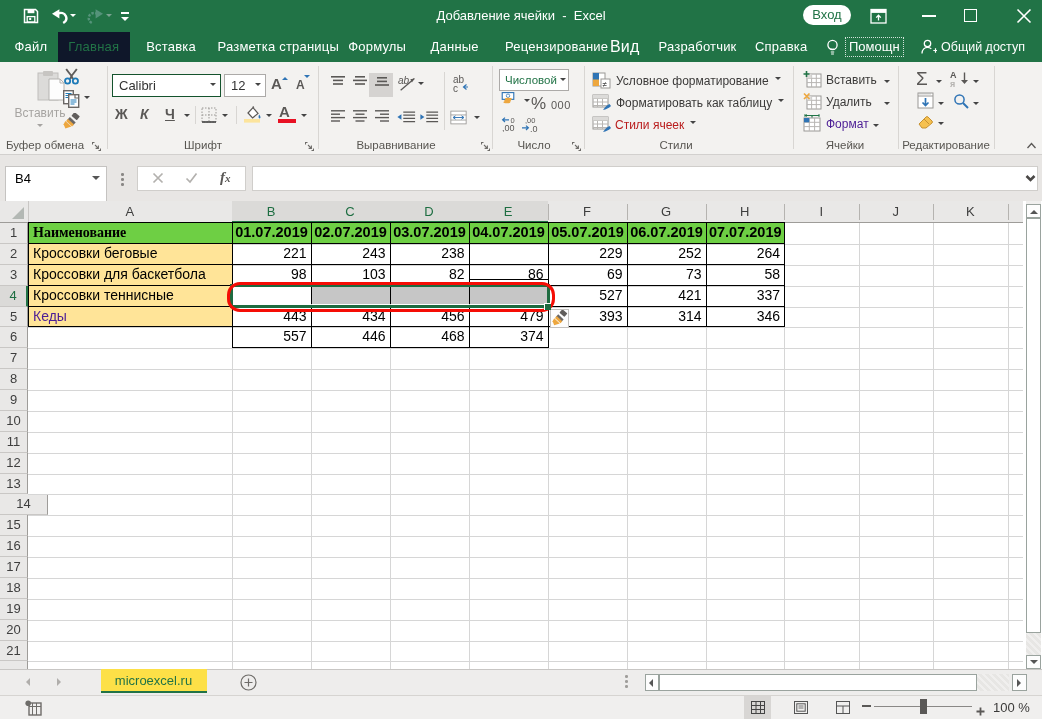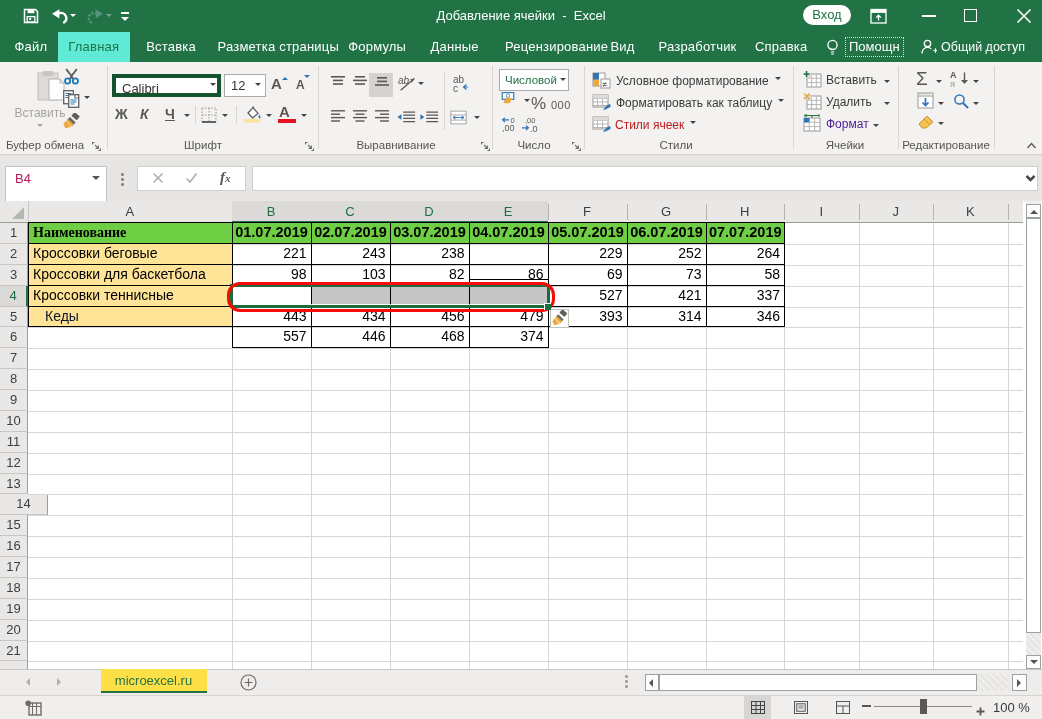--- a/index.html
+++ b/index.html
@@ -33,27 +33,27 @@
  <rect x="1" y="1.5" width="15" height="3.4" fill="#fff"></rect>
  <path d="M8.5 12.5 v-5 M6.2 9.6 l2.3-2.4 2.3 2.4" fill="none" stroke="#fff" stroke-width="1.3"></path>
 </svg>
 <div class="ab" style="left:922px;top:15px;width:14px;height:2px;background:#fff;"></div>
 <div class="ab" style="left:964px;top:9px;width:13px;height:13px;border:1.5px solid #fff;"></div>
 <svg class="ab" style="left:1016px;top:8px" width="16" height="16" viewBox="0 0 16 16">
  <path d="M1.5 1.5 L14.5 14.5 M14.5 1.5 L1.5 14.5" stroke="#fff" stroke-width="1.6"></path>
 </svg>
 <div class="ab" style="left:0;top:32px;width:1042px;height:30px;background:#217346;"></div>
 <div class="ab" style="left:14.5px;top:32px;width:31.5px;height:30px;color:#fff;font-size:13px;letter-spacing:.2px;text-align:center;line-height:30px;white-space:nowrap;">Файл</div>
-<div class="ab" style="left:58px;top:32px;width:71.5px;height:30px;background:#5eead4;color:#217346;font-size:13px;letter-spacing:.2px;text-align:center;line-height:30px;white-space:nowrap;">Главная</div>
+<div class="ab" style="left:58px;top:32px;width:71.5px;height:30px;background:#0f172a;color:#217346;font-size:13px;letter-spacing:.2px;text-align:center;line-height:30px;white-space:nowrap;">Главная</div>
 <div class="ab" style="left:142.5px;top:32px;width:57.0px;height:30px;color:#fff;font-size:13px;letter-spacing:.2px;text-align:center;line-height:30px;white-space:nowrap;">Вставка</div>
 <div class="ab" style="left:217.6px;top:32px;width:114.00000000000003px;height:30px;color:#fff;font-size:13px;letter-spacing:.2px;text-align:center;line-height:30px;white-space:nowrap;">Разметка страницы</div>
 <div class="ab" style="left:348.2px;top:32px;width:55.900000000000034px;height:30px;color:#fff;font-size:13px;letter-spacing:.2px;text-align:center;line-height:30px;white-space:nowrap;">Формулы</div>
 <div class="ab" style="left:424.9px;top:32px;width:59.60000000000002px;height:30px;color:#fff;font-size:13px;letter-spacing:.2px;text-align:center;line-height:30px;white-space:nowrap;">Данные</div>
 <div class="ab" style="left:505px;top:32px;width:83.5px;height:30px;color:#fff;font-size:13px;letter-spacing:.2px;text-align:center;line-height:30px;white-space:nowrap;">Рецензирование</div>
-<div class="ab" style="left:610px;top:32px;width:25px;height:30px;color:#fff;font-size:13px;letter-spacing:.2px;text-align:center;line-height:30px;white-space:nowrap;">Вид</div>
+<div class="ab" style="left:610px;top:32px;width:25px;height:30px;color:#fff;font-size:16px;letter-spacing:.2px;text-align:center;line-height:30px;white-space:nowrap;">Вид</div>
 <div class="ab" style="left:658.5px;top:32px;width:72.5px;height:30px;color:#fff;font-size:13px;letter-spacing:.2px;text-align:center;line-height:30px;white-space:nowrap;">Разработчик</div>
 <div class="ab" style="left:755px;top:32px;width:46px;height:30px;color:#fff;font-size:13px;letter-spacing:.2px;text-align:center;line-height:30px;white-space:nowrap;">Справка</div>
 <svg class="ab" style="left:825px;top:39px" width="15" height="17" viewBox="0 0 15 17">
  <circle cx="7.5" cy="6" r="4.6" fill="none" stroke="#fff" stroke-width="1.3"></circle>
  <path d="M5.8 13 h3.4 M6.1 15 h2.8" stroke="#fff" stroke-width="1.2"></path>
  <path d="M5.9 10.2 h3.2" stroke="#fff" stroke-width="1.2"></path>
 </svg>
 <div class="ab" style="left:845px;top:37px;padding:1px 3px 2px 3px;color:#fff;font-size:13px;border:1px dotted rgba(255,255,255,.8);">Помощн</div>
 <svg class="ab" style="left:921px;top:39px" width="16" height="16" viewBox="0 0 16 16">
  <circle cx="6.5" cy="4.5" r="3.2" fill="none" stroke="#fff" stroke-width="1.3"></circle>
@@ -115,21 +115,21 @@
  <path d="M12 5 v3 h3.5" fill="none" stroke="#6b6866" stroke-width="1.2"></path>
  <path d="M7.5 10 h6 M7.5 12 h6 M7.5 14 h4" stroke="#1e7bb8" stroke-width="1.1"></path>
 </svg>
 <div class="ab" style="left:84px;top:96px;width:0;height:0;border:3.5px solid transparent;border-top-color:#444;"></div>
 <svg class="ab" style="left:62px;top:113px" width="18" height="17" viewBox="0 0 18 17">
  <rect x="10.2" y="0.5" width="7" height="5" rx="0.8" transform="rotate(40 13.5 3)" fill="#615e5c"></rect>
  <path d="M6.6 5.4 l5.8 5.4" stroke="#6b6866" stroke-width="3.8"></path>
  <path d="M3.4 8 L9.4 13.6 L3.4 15.6 L1.6 11.2 Z" fill="#eda73f"></path>
  <path d="M5 7 l6 5.6" stroke="#eda73f" stroke-width="2.8"></path>
 </svg>
-<div class="ab" style="left:112px;top:74px;width:109px;height:23px;background:#fff;border:4px solid #14532d;font-size:13px;color:#333;line-height:21px;padding-left:6px;">Calibri</div>
+<div class="ab" style="left:112px;top:74px;width:109px;height:23px;background:#fff;border:1px solid #14532d;font-size:13px;color:#333;line-height:21px;padding-left:6px;">Calibri</div>
 <div class="ab" style="left:210px;top:83px;width:0;height:0;border:3.5px solid transparent;border-top-color:#444;"></div>
 <div class="ab" style="left:224px;top:74px;width:42px;height:23px;background:#fff;border:1px solid #acaaa8;font-size:13px;color:#333;line-height:21px;padding-left:6px;">12</div>
 <div class="ab" style="left:255px;top:83px;width:0;height:0;border:3.5px solid transparent;border-top-color:#444;"></div>
 <div class="ab" style="left:271px;top:75px;font-size:15px;font-weight:bold;color:#5a5856;">A</div>
 <div class="ab" style="left:282px;top:74px;width:0;height:0;border:3.5px solid transparent;border-bottom-color:#2f74b5;"></div>
 <div class="ab" style="left:296px;top:78px;font-size:12px;font-weight:bold;color:#5a5856;">A</div>
 <div class="ab" style="left:304px;top:75px;width:0;height:0;border:3.5px solid transparent;border-top-color:#2f74b5;"></div>
 <div class="ab" style="left:115px;top:106px;font-size:14px;font-weight:bold;color:#5a5856;">Ж</div>
 <div class="ab" style="left:140px;top:106px;font-size:14px;font-style:italic;font-weight:bold;color:#5a5856;">К</div>
 <div class="ab" style="left:165px;top:106px;font-size:14px;font-weight:bold;color:#5a5856;text-decoration:underline;">Ч</div>
@@ -304,21 +304,21 @@
  <circle cx="6.5" cy="6.5" r="4.6" fill="none" stroke="#2f74b5" stroke-width="1.5"></circle>
  <path d="M10 10 L15 15" stroke="#2f74b5" stroke-width="2"></path>
 </svg>
 <div class="ab" style="left:973px;top:102px;width:0;height:0;border:3.5px solid transparent;border-top-color:#444;"></div>
 <svg class="ab" style="left:917px;top:114px" width="18" height="16" viewBox="0 0 18 16">
  <path d="M2 10 L9 3 a1.5 1.5 0 0 1 2 0 L15 7 a1.5 1.5 0 0 1 0 2 L9 14 H5 Z" fill="#f6c14f" stroke="#c79232"></path>
  <path d="M7 5 l5 5" stroke="#c79232"></path>
 </svg>
 <div class="ab" style="left:938px;top:122px;width:0;height:0;border:3.5px solid transparent;border-top-color:#444;"></div>
 <div class="ab" style="left:0;top:155px;width:1042px;height:46px;background:#e8e6e4;"></div>
-<div class="ab" style="left:5px;top:166px;width:102px;height:36px;background:#fff;border:1px solid #c5c3c1;font-size:13px;color:#be185d;line-height:23px;padding-left:9px;">B4</div>
+<div class="ab" style="left:5px;top:166px;width:102px;height:36px;background:#fff;border:1px solid #c5c3c1;font-size:13px;color:#000000;line-height:23px;padding-left:9px;">B4</div>
 <div class="ab" style="left:92px;top:176px;width:0;height:0;border:4px solid transparent;border-top-color:#555;"></div>
 <div class="ab" style="left:121px;top:173px;width:2.5px;height:2.5px;border-radius:50%;background:#8a8886;"></div>
 <div class="ab" style="left:121px;top:178px;width:2.5px;height:2.5px;border-radius:50%;background:#8a8886;"></div>
 <div class="ab" style="left:121px;top:183px;width:2.5px;height:2.5px;border-radius:50%;background:#8a8886;"></div>
 <div class="ab" style="left:137px;top:166px;width:109px;height:25px;background:#fff;border:1px solid #d0cecb;"></div>
 <svg class="ab" style="left:152px;top:172px" width="12" height="12" viewBox="0 0 12 12">
  <path d="M1.5 1.5 L10.5 10.5 M10.5 1.5 L1.5 10.5" stroke="#b3b1ae" stroke-width="1.7"></path>
   </svg>
 <svg class="ab" style="left:185px;top:172px" width="13" height="12" viewBox="0 0 13 12">
  <path d="M1.5 6.5 L5 10 L11.5 1.5" stroke="#b3b1ae" stroke-width="1.7" fill="none"></path>
@@ -415,21 +415,21 @@
 <div class="ab" style="left:231.5px;top:222.0px;width:80.0px;height:21.88px;border:1px solid #000;font-size:14.5px;line-height:19.88px;z-index:2;background:#6ecf44;font-weight:bold;color:#000;text-align:center;">01.07.2019</div>
 <div class="ab" style="left:310.5px;top:222.0px;width:80.0px;height:21.88px;border:1px solid #000;font-size:14.5px;line-height:19.88px;z-index:2;background:#6ecf44;font-weight:bold;color:#000;text-align:center;">02.07.2019</div>
 <div class="ab" style="left:389.5px;top:222.0px;width:80.0px;height:21.88px;border:1px solid #000;font-size:14.5px;line-height:19.88px;z-index:2;background:#6ecf44;font-weight:bold;color:#000;text-align:center;">03.07.2019</div>
 <div class="ab" style="left:468.5px;top:222.0px;width:80.0px;height:21.88px;border:1px solid #000;font-size:14.5px;line-height:19.88px;z-index:2;background:#6ecf44;font-weight:bold;color:#000;text-align:center;">04.07.2019</div>
 <div class="ab" style="left:547.5px;top:222.0px;width:80.0px;height:21.88px;border:1px solid #000;font-size:14.5px;line-height:19.88px;z-index:2;background:#6ecf44;font-weight:bold;color:#000;text-align:center;">05.07.2019</div>
 <div class="ab" style="left:626.5px;top:222.0px;width:80.0px;height:21.88px;border:1px solid #000;font-size:14.5px;line-height:19.88px;z-index:2;background:#6ecf44;font-weight:bold;color:#000;text-align:center;">06.07.2019</div>
 <div class="ab" style="left:705.5px;top:222.0px;width:79.5px;height:21.88px;border:1px solid #000;font-size:14.5px;line-height:19.88px;z-index:2;background:#6ecf44;font-weight:bold;color:#000;text-align:center;">07.07.2019</div>
 <div class="ab" style="left:28px;top:242.88px;width:204.5px;height:21.88px;border:1px solid #000;font-size:14px;line-height:19.88px;z-index:2;background:#ffe498;color:#000;text-align:left;padding-left:4px;">Кроссовки беговые</div>
 <div class="ab" style="left:28px;top:263.76px;width:204.5px;height:21.88px;border:1px solid #000;font-size:14px;line-height:19.88px;z-index:2;background:#ffe498;color:#000;text-align:left;padding-left:4px;">Кроссовки для баскетбола</div>
 <div class="ab" style="left:28px;top:284.64px;width:204.5px;height:21.88px;border:1px solid #000;font-size:14px;line-height:19.88px;z-index:2;background:#ffe498;color:#000;text-align:left;padding-left:4px;">Кроссовки теннисные</div>
-<div class="ab" style="left:28px;top:305.52px;width:204.5px;height:21.88px;border:1px solid #000;font-size:14px;line-height:19.88px;z-index:2;background:#ffe498;color:#0f172a;text-align:left;padding-left:16px;">Кеды</div>
+<div class="ab" style="left:28px;top:305.52px;width:204.5px;height:21.88px;border:1px solid #000;font-size:14px;line-height:19.88px;z-index:2;background:#ffe498;color:#4c1d95;text-align:left;padding-left:4px;">Кеды</div>
 <div class="ab" style="left:231.5px;top:242.88px;width:80.0px;height:21.88px;border:1px solid #000;font-size:14px;line-height:19.88px;z-index:2;color:#000;text-align:right;padding-right:4px;">221</div>
 <div class="ab" style="left:310.5px;top:242.88px;width:80.0px;height:21.88px;border:1px solid #000;font-size:14px;line-height:19.88px;z-index:2;color:#000;text-align:right;padding-right:4px;">243</div>
 <div class="ab" style="left:389.5px;top:242.88px;width:80.0px;height:21.88px;border:1px solid #000;font-size:14px;line-height:19.88px;z-index:2;color:#000;text-align:right;padding-right:4px;">238</div>
 <div class="ab" style="left:468.5px;top:242.88px;width:80.0px;height:21.88px;border:1px solid #000;font-size:14px;line-height:19.88px;z-index:2;color:#000;text-align:right;padding-right:4px;margin-top:36px;">233</div>
 <div class="ab" style="left:547.5px;top:242.88px;width:80.0px;height:21.88px;border:1px solid #000;font-size:14px;line-height:19.88px;z-index:2;color:#000;text-align:right;padding-right:4px;">229</div>
 <div class="ab" style="left:626.5px;top:242.88px;width:80.0px;height:21.88px;border:1px solid #000;font-size:14px;line-height:19.88px;z-index:2;color:#000;text-align:right;padding-right:4px;">252</div>
 <div class="ab" style="left:705.5px;top:242.88px;width:79.5px;height:21.88px;border:1px solid #000;font-size:14px;line-height:19.88px;z-index:2;color:#000;text-align:right;padding-right:4px;">264</div>
 <div class="ab" style="left:231.5px;top:263.76px;width:80.0px;height:21.88px;border:1px solid #000;font-size:14px;line-height:19.88px;z-index:2;color:#000;text-align:right;padding-right:4px;">98</div>
 <div class="ab" style="left:310.5px;top:263.76px;width:80.0px;height:21.88px;border:1px solid #000;font-size:14px;line-height:19.88px;z-index:2;color:#000;text-align:right;padding-right:4px;">103</div>
 <div class="ab" style="left:389.5px;top:263.76px;width:80.0px;height:21.88px;border:1px solid #000;font-size:14px;line-height:19.88px;z-index:2;color:#000;text-align:right;padding-right:4px;">82</div>

